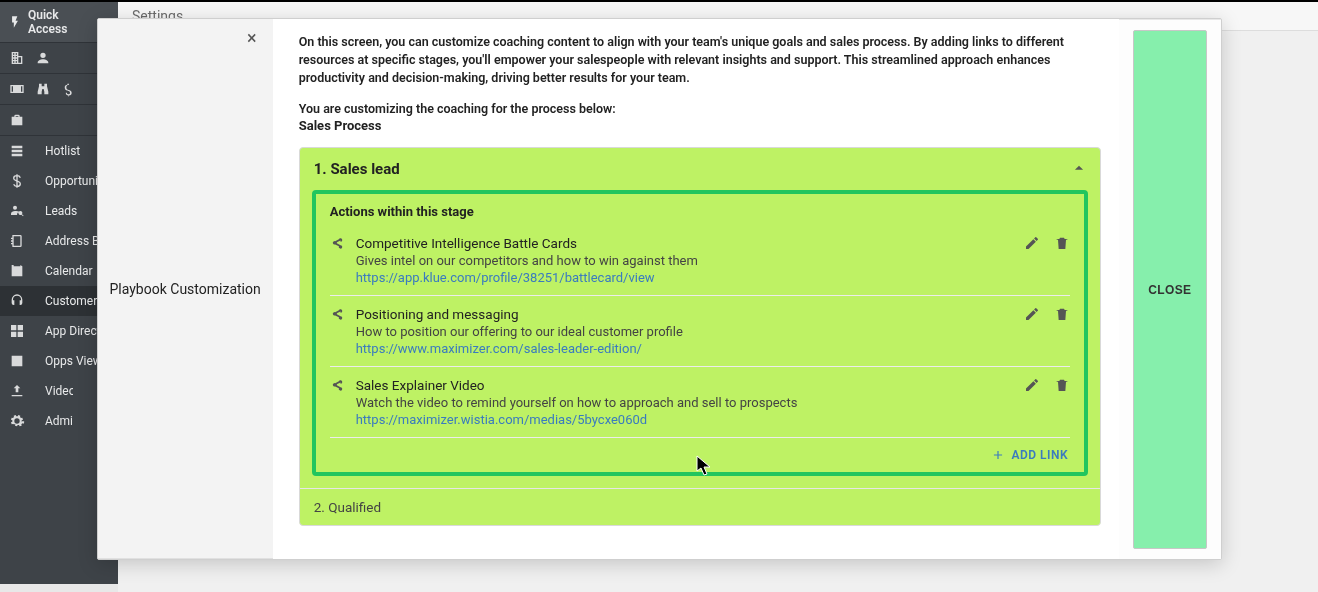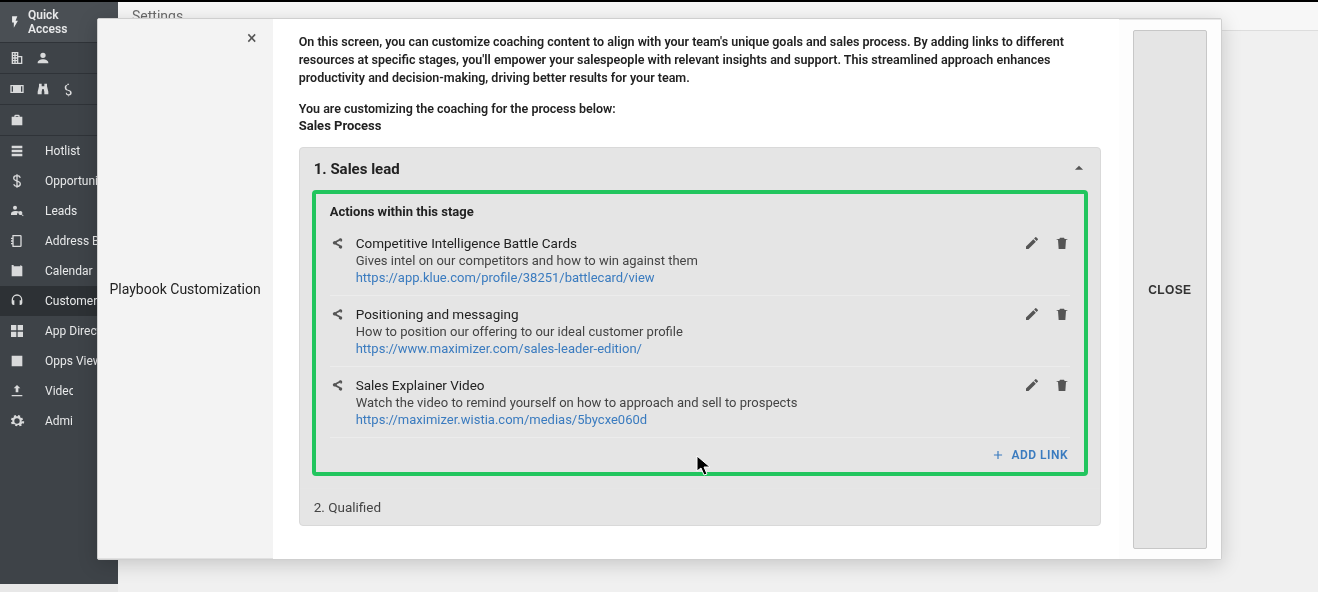--- a/index.html
+++ b/index.html
@@ -114,21 +114,21 @@
       padding: 14px 18px 8px 26px;
       overflow-y: auto;
     }
     .intro-text { font-size: 12.5px; color: #222; line-height: 1.45; font-weight: 600; }
     .intro-sub  { font-size: 12.5px; color: #222; margin-top: 14px; font-weight: 600; }
     .process-name { font-size: 13px; color: #222; font-weight: 700; margin-top: 2px; }
     .stage-card {
       border: 1px solid #d9d9d9;
       border-radius: 4px;
       margin-top: 14px;
-      background: #e5e5e5;
+      background: #bef264;
     }
     .stage-header {
       display: flex;
       align-items: center;
       padding: 12px 14px;
       cursor: pointer;
     }
     .stage-title { font-size: 15px; font-weight: 700; color: #222; flex: 1; }
     .stage-chevron svg { width: 14px; height: 14px; fill: #555; }
     .stage-body { padding: 0 12px 12px 12px; }
@@ -174,21 +174,21 @@
     .collapsed-stage .ct { flex: 1; font-size: 13.5px; color: #444; }
     .modal-footer {
       border-top: 1px solid #e8e8e8;
       padding: 10px 14px;
       display: flex;
       justify-content: flex-end;
       background: #fdfdfd;
     }
     .btn-close {
       border: 1px solid #c7c7c7;
-      background: #e5e5e5;
+      background: #86efac;
       padding: 6px 14px;
       font-size: 12px;
       font-weight: 600;
       letter-spacing: .4px;
       cursor: pointer;
       border-radius: 2px;
       color: #333;
     }
     .cursor {
       position: absolute;

